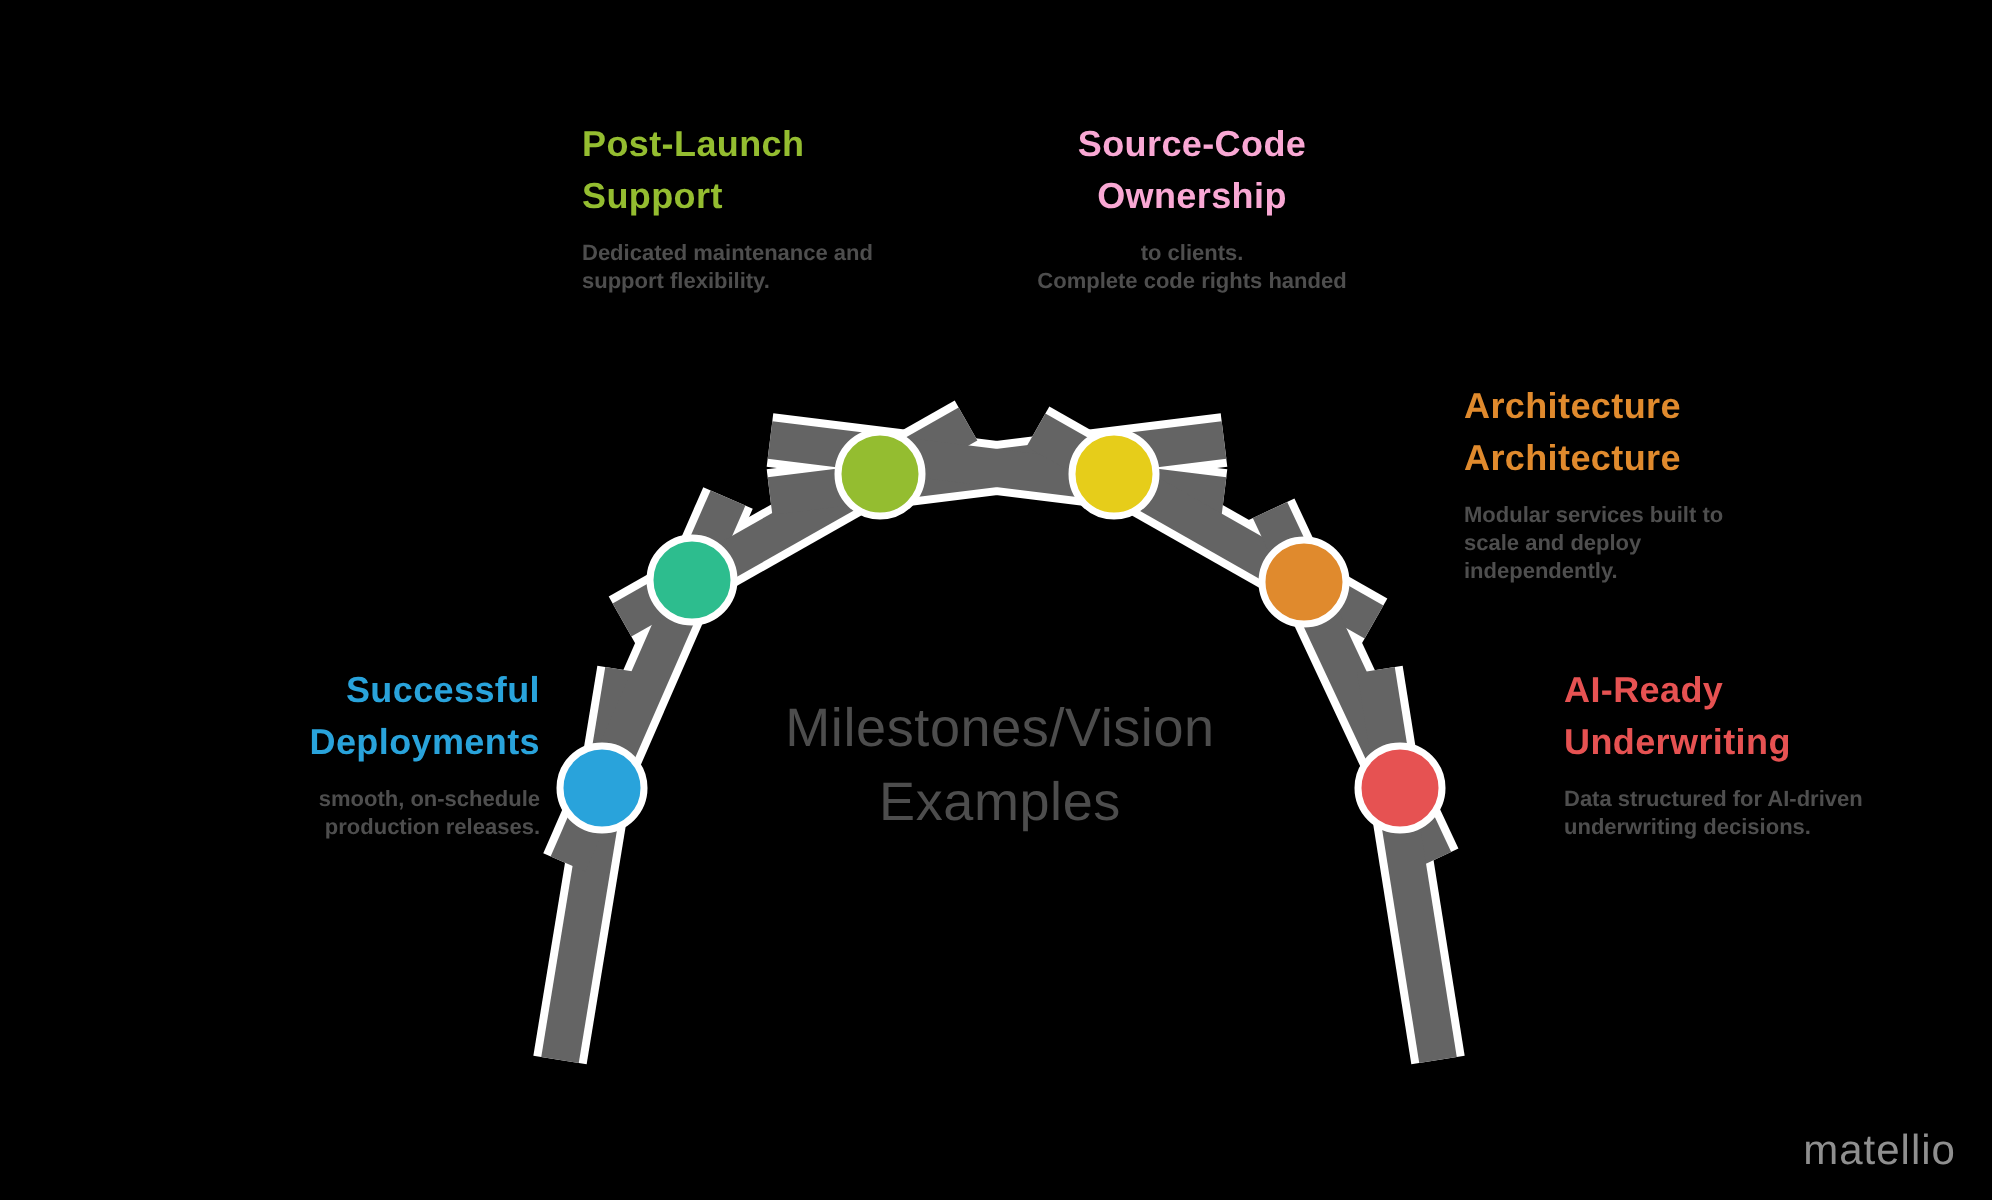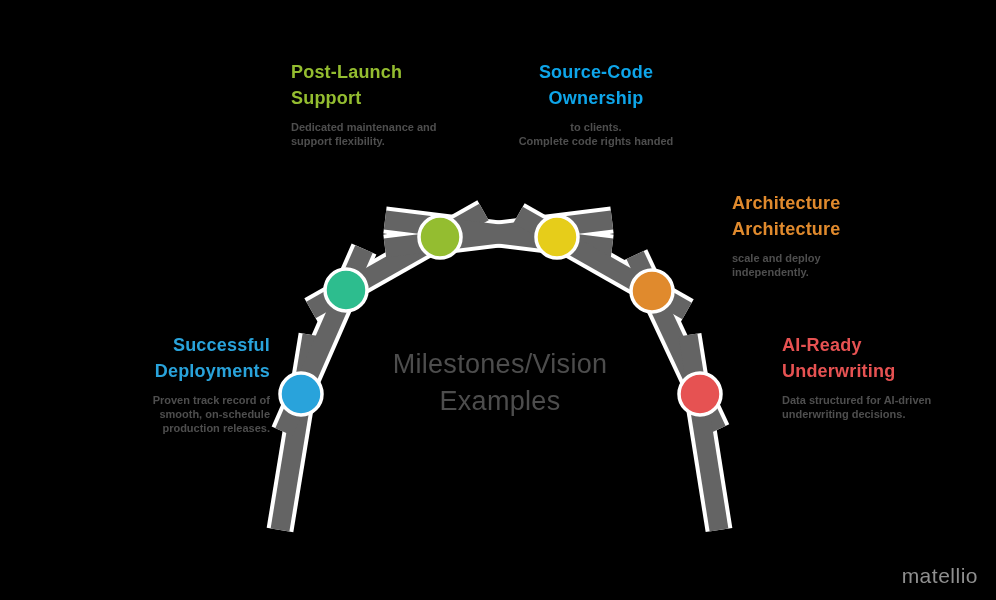--- a/index.html
+++ b/index.html
@@ -65,55 +65,55 @@
       <circle cx="700" cy="394" r="21" fill="#e65252"></circle>
     </g>
   </svg>
 
   <div class="label lb-sd">
     <div class="heading" style="color: rgb(41, 163, 219);">
       <div>Successful</div>
       <div>Deployments</div>
     </div>
     <div class="desc">
-      <div>Proven track record of</div>
       <div>smooth, on-schedule</div>
       <div>production releases.</div>
     </div>
   </div>
 
 
   <div class="label lb-pl">
     <div class="heading" style="color: rgb(148, 189, 48);">
       <div>Post-Launch</div>
       <div>Support</div>
     </div>
     <div class="desc">
       <div>Dedicated maintenance and</div>
       <div>support flexibility.</div>
     </div>
   </div>
 
   <div class="label lb-sc">
-    <div class="heading" style="color: #0ea5e9;">
+    <div class="heading" style="color: #f9a8d4;">
       <div>Source-Code</div>
       <div>Ownership</div>
     </div>
     <div class="desc">
       <div>to clients.</div>
       <div>Complete code rights handed</div>
     </div>
   </div>
 
   <div class="label lb-ms">
     <div class="heading" style="color: rgb(224, 138, 45);">
       <div>Architecture</div>
       <div>Architecture</div>
     </div>
     <div class="desc">
+      <div>Modular services built to</div>
       <div>scale and deploy</div>
       <div>independently.</div>
     </div>
   </div>
 
   <div class="label lb-ai">
     <div class="heading" style="color: rgb(230, 82, 82);">
       <div>AI-Ready</div>
       <div>Underwriting</div>
     </div>

